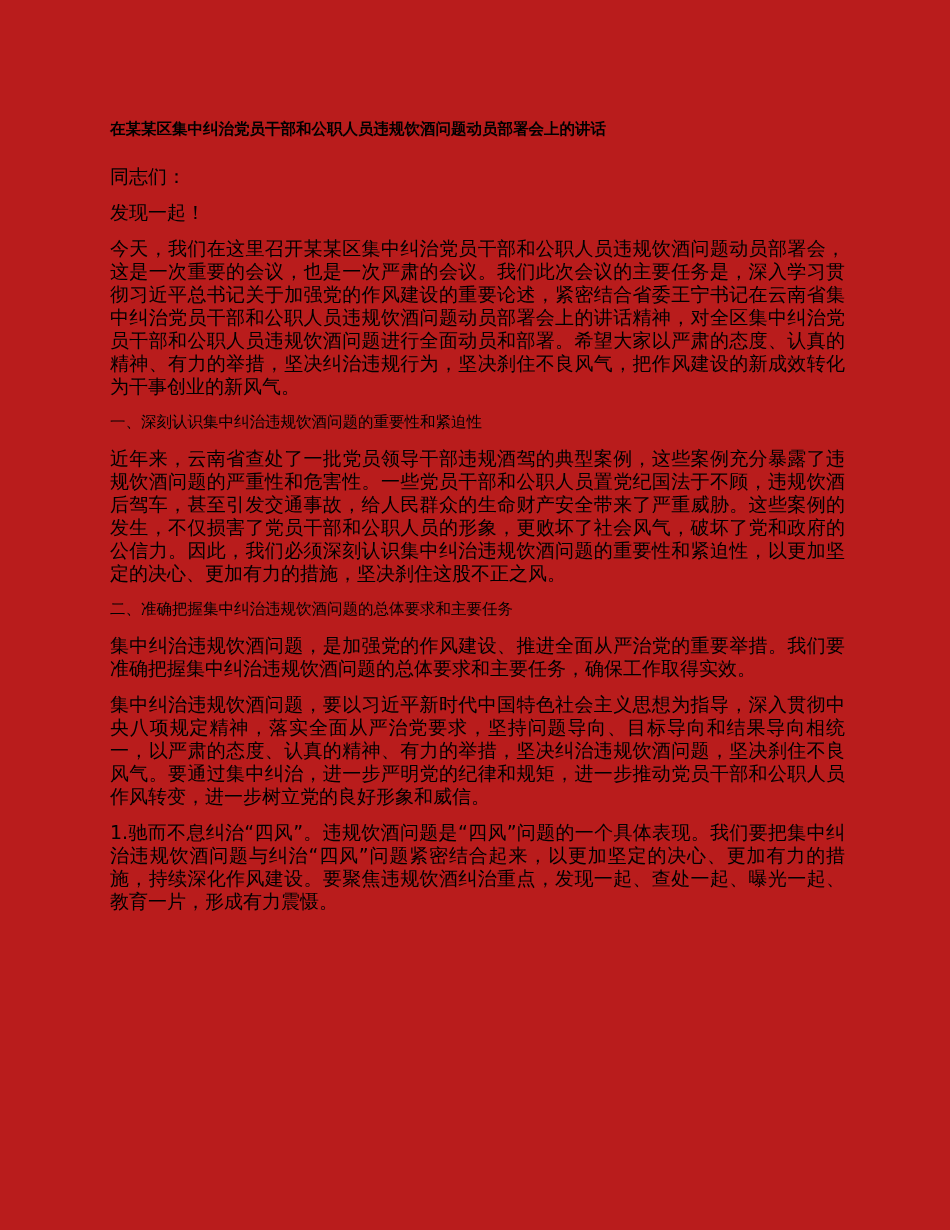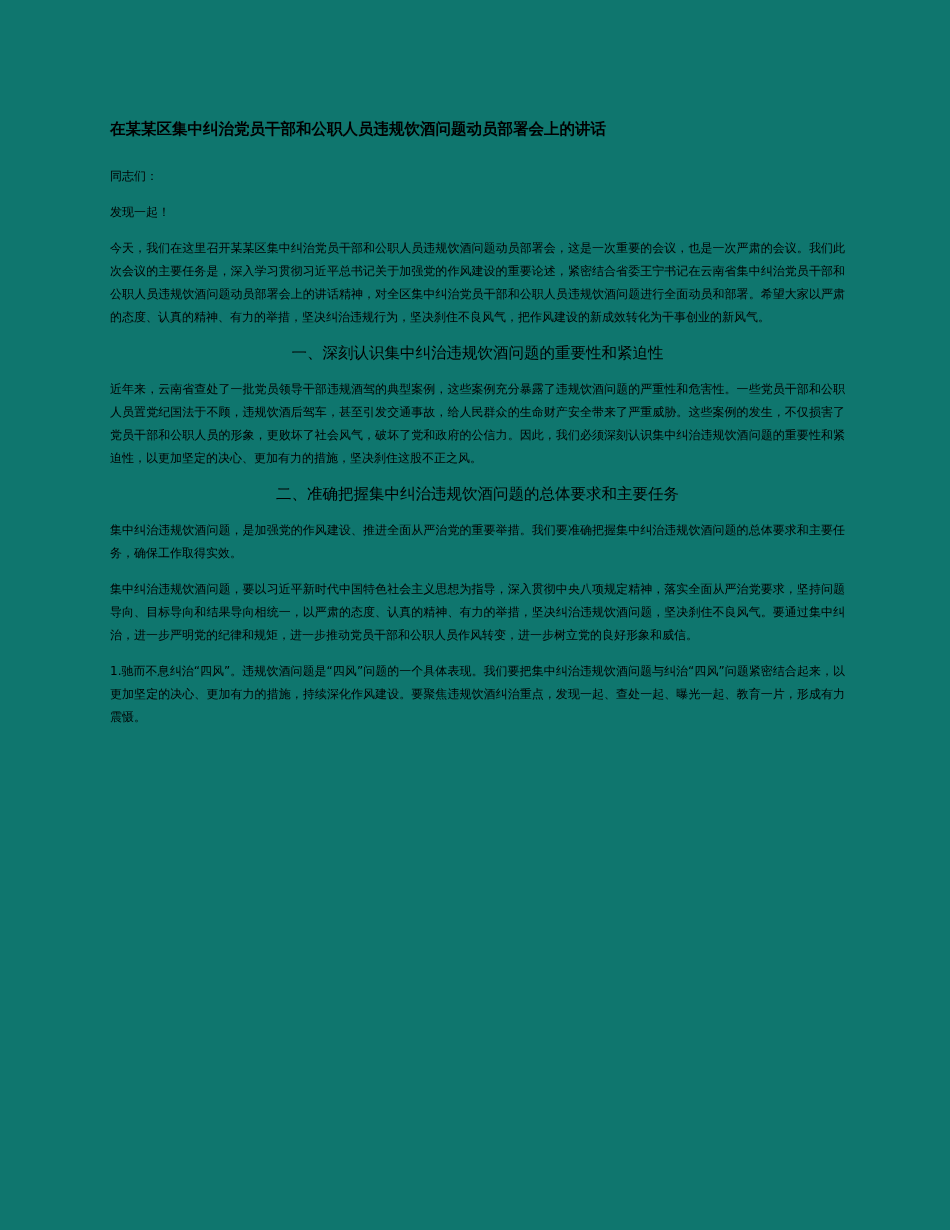--- a/index.html
+++ b/index.html
@@ -4,47 +4,47 @@
 <style>
   html, body {
     margin: 0;
     padding: 0;
     background: #ffffff;
     font-family: "DejaVu Sans", "Liberation Sans", sans-serif;
   }
   .page {
     width: 950px;
     height: 1230px;
-    background: #0f766e;
+    background: #b91c1c;
     box-sizing: border-box;
     padding: 118px 105px 60px 110px;
     color: #000000;
     overflow: hidden;
   }
   .doc-title {
     font-size: 15.5px;
     font-weight: bold;
     line-height: 23px;
     margin: 0 0 24px 0;
     text-align: left;
   }
   .doc-para {
-    font-size: 12px;
+    font-size: 19px;
     line-height: 23px;
     margin: 0 0 13px 0;
     text-align: justify;
     text-justify: inter-ideograph;
     word-break: break-all;
   }
   .doc-heading {
     font-size: 15.5px;
     font-weight: normal;
     line-height: 23px;
     margin: 0 0 13px 0;
-    text-align: center;
+    text-align: left;
   }
   .lead-bold {
     font-weight: normal;
   }
 </style>
 </head>
 <body>
 
 <div class="page">
 

